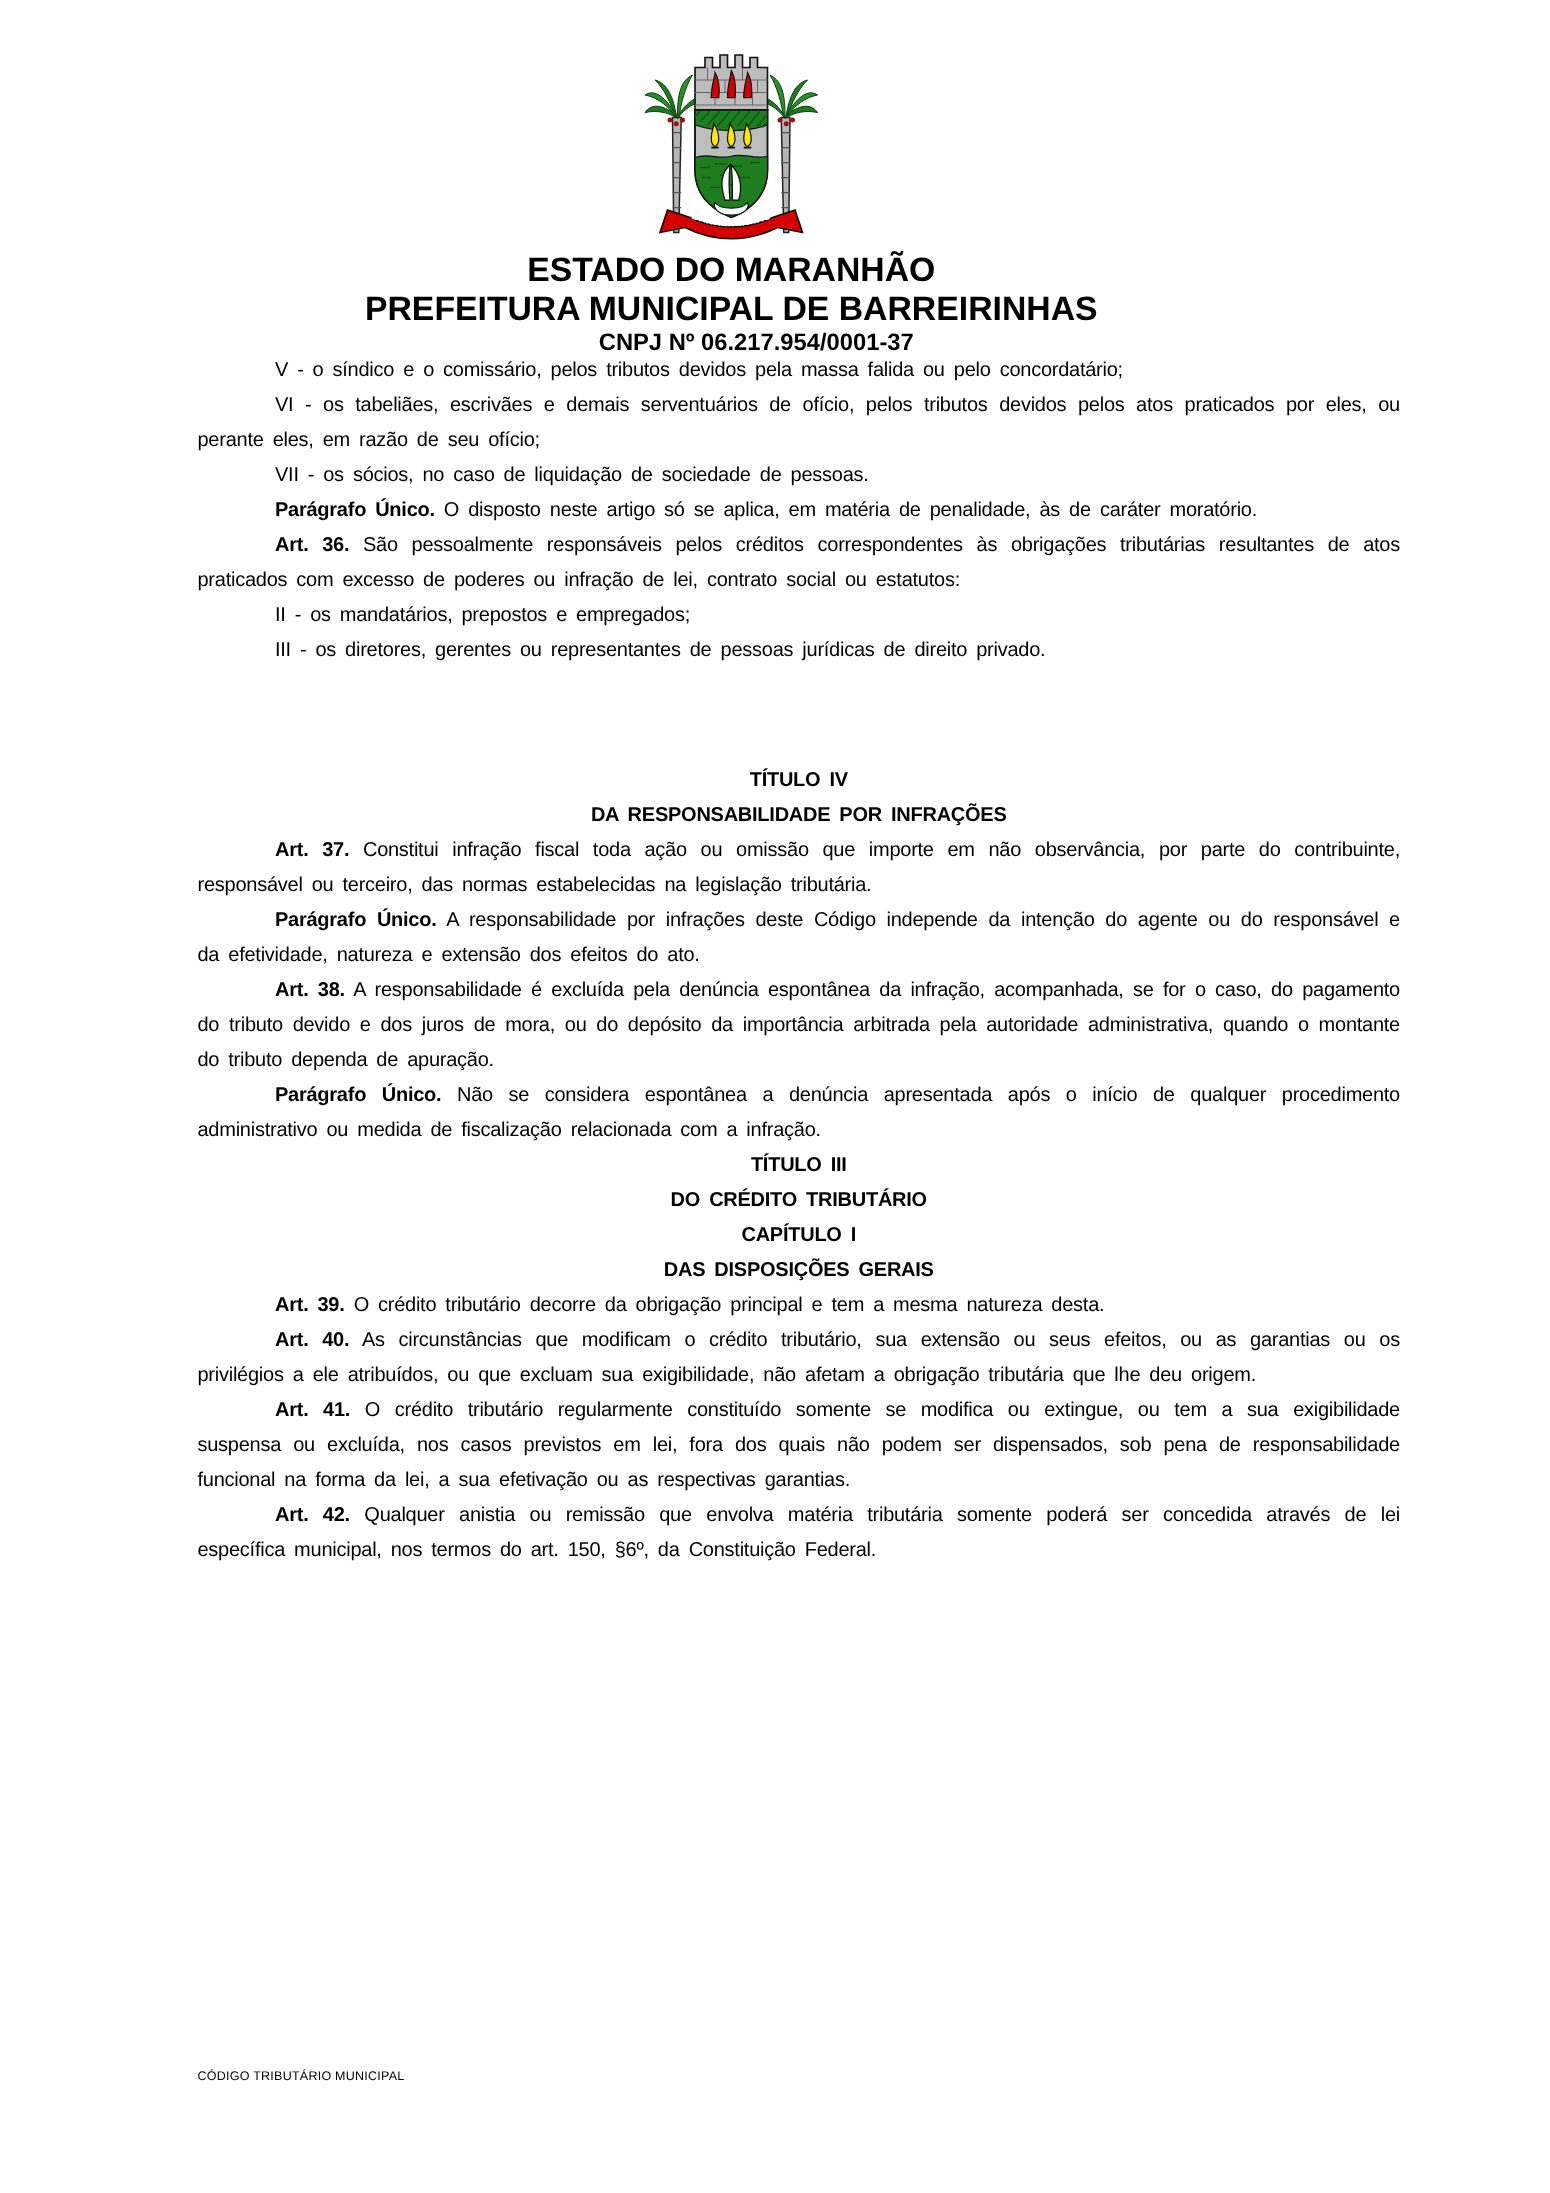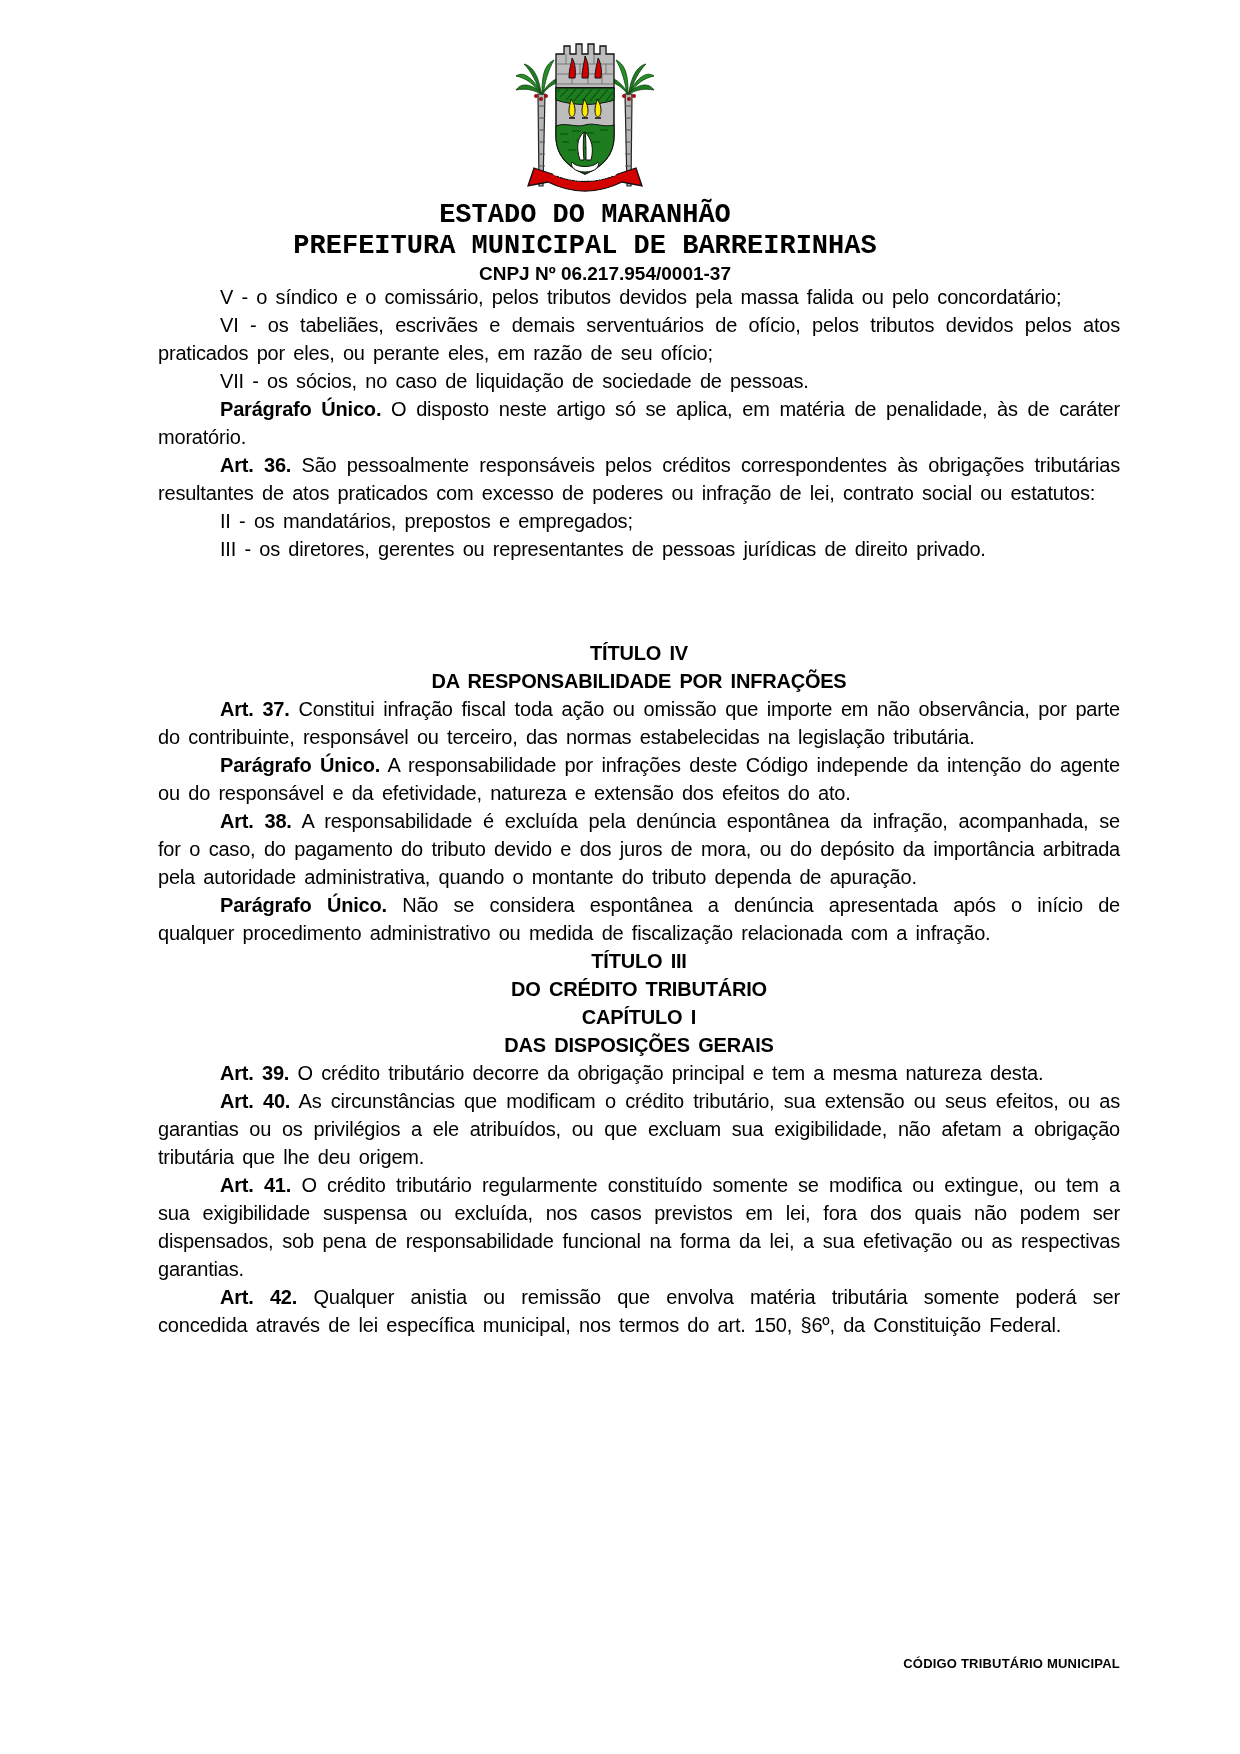--- a/index.html
+++ b/index.html
@@ -11,38 +11,38 @@
     font-family:"Liberation Sans","DejaVu Sans",sans-serif;
     color:#000;
   }
   
   .header-block{
     position:absolute;top:36px;left:0;width:1170px;
     text-align:center;
   }
   .crest{display:inline-block;width:142px;height:160px;}
   .hdr-line1,.hdr-line2{
-    font-weight:bold;font-size:27px;line-height:31px;letter-spacing:0px;font-family:Liberation Mono, monospace;
+    font-weight:bold;font-size:27px;line-height:31px;letter-spacing:0px;
   }
   .hdr-line3{font-weight:bold;font-size:19px;line-height:24px;margin-left:40px;}
   
   .body-col{
     position:absolute;left:158px;top:283px;width:962px;
-    font-size:20px;line-height:28px;
+    font-size:16px;line-height:28px;
     letter-spacing:-0.2px;word-spacing:3px;
   }
   .body-col p{margin:0;}
   .body-p{text-align:justify;text-indent:62px;}
   .body-h{text-align:center;font-weight:bold;text-indent:0;}
   .v-spacer{height:76px;}
   .lead{font-weight:bold;}
   
   .footer{
     position:absolute;top:1656px;left:158px;width:962px;
-    text-align:right;font-weight:bold;font-size:13px;letter-spacing:0.2px;
+    text-align:left;font-weight:normal;font-size:10px;letter-spacing:0.2px;
   }
 </style>
 </head>
 <body>
 
 <div class="page">
 
   <div class="header-block">
 
     <svg class="crest" viewBox="0 0 142 160" aria-hidden="true">

